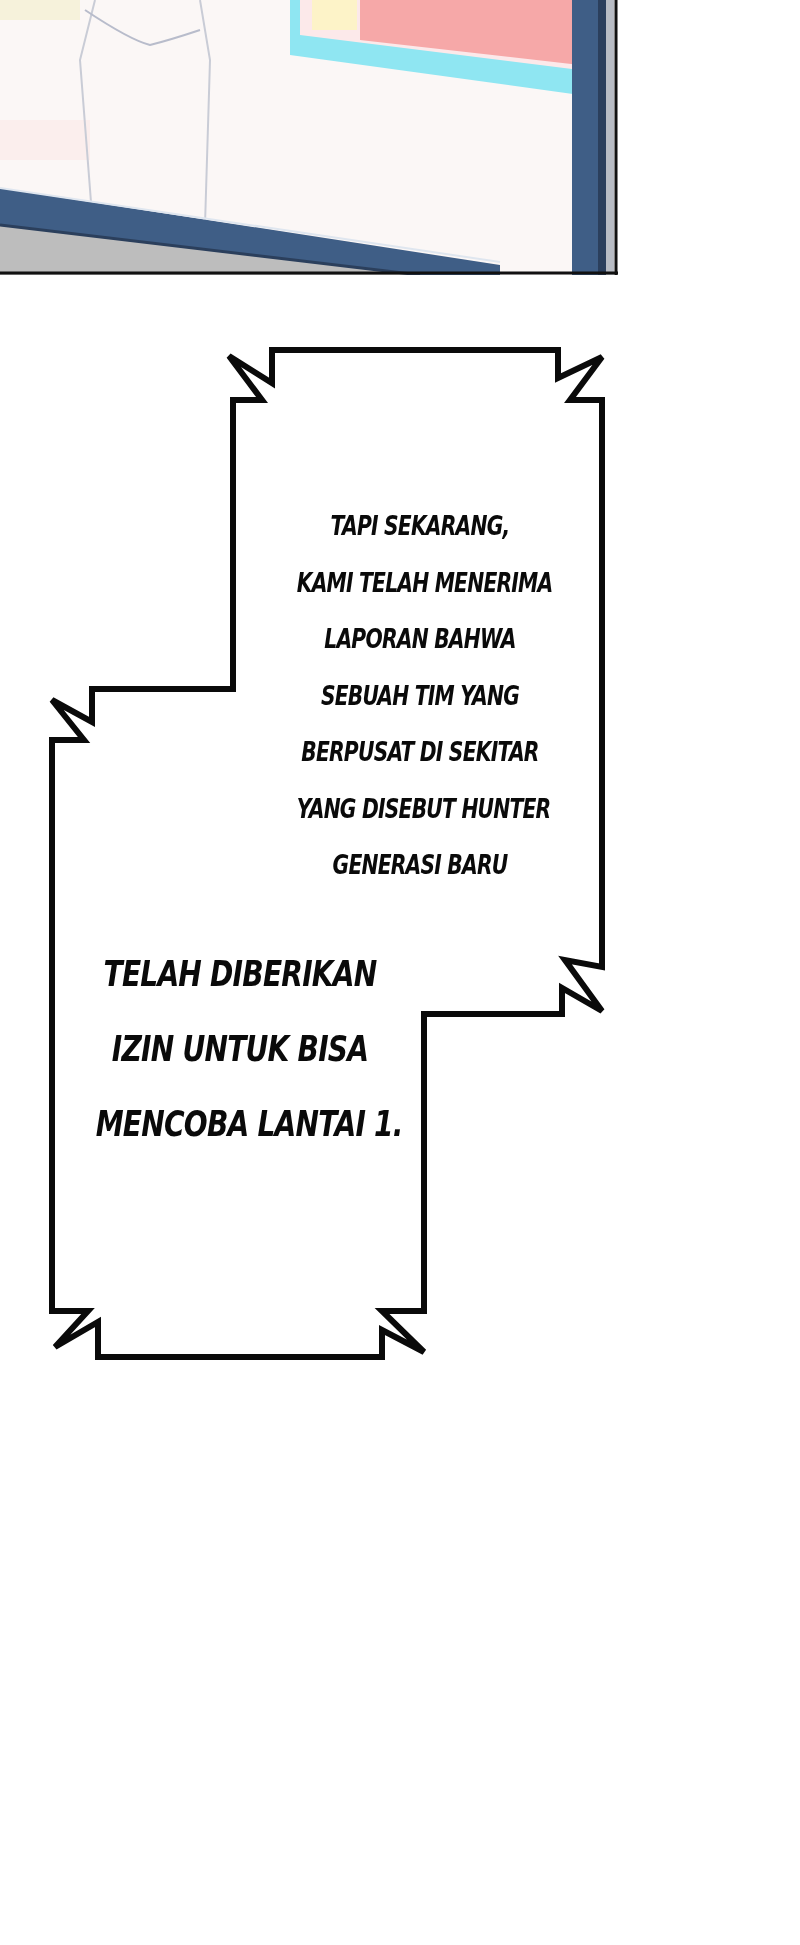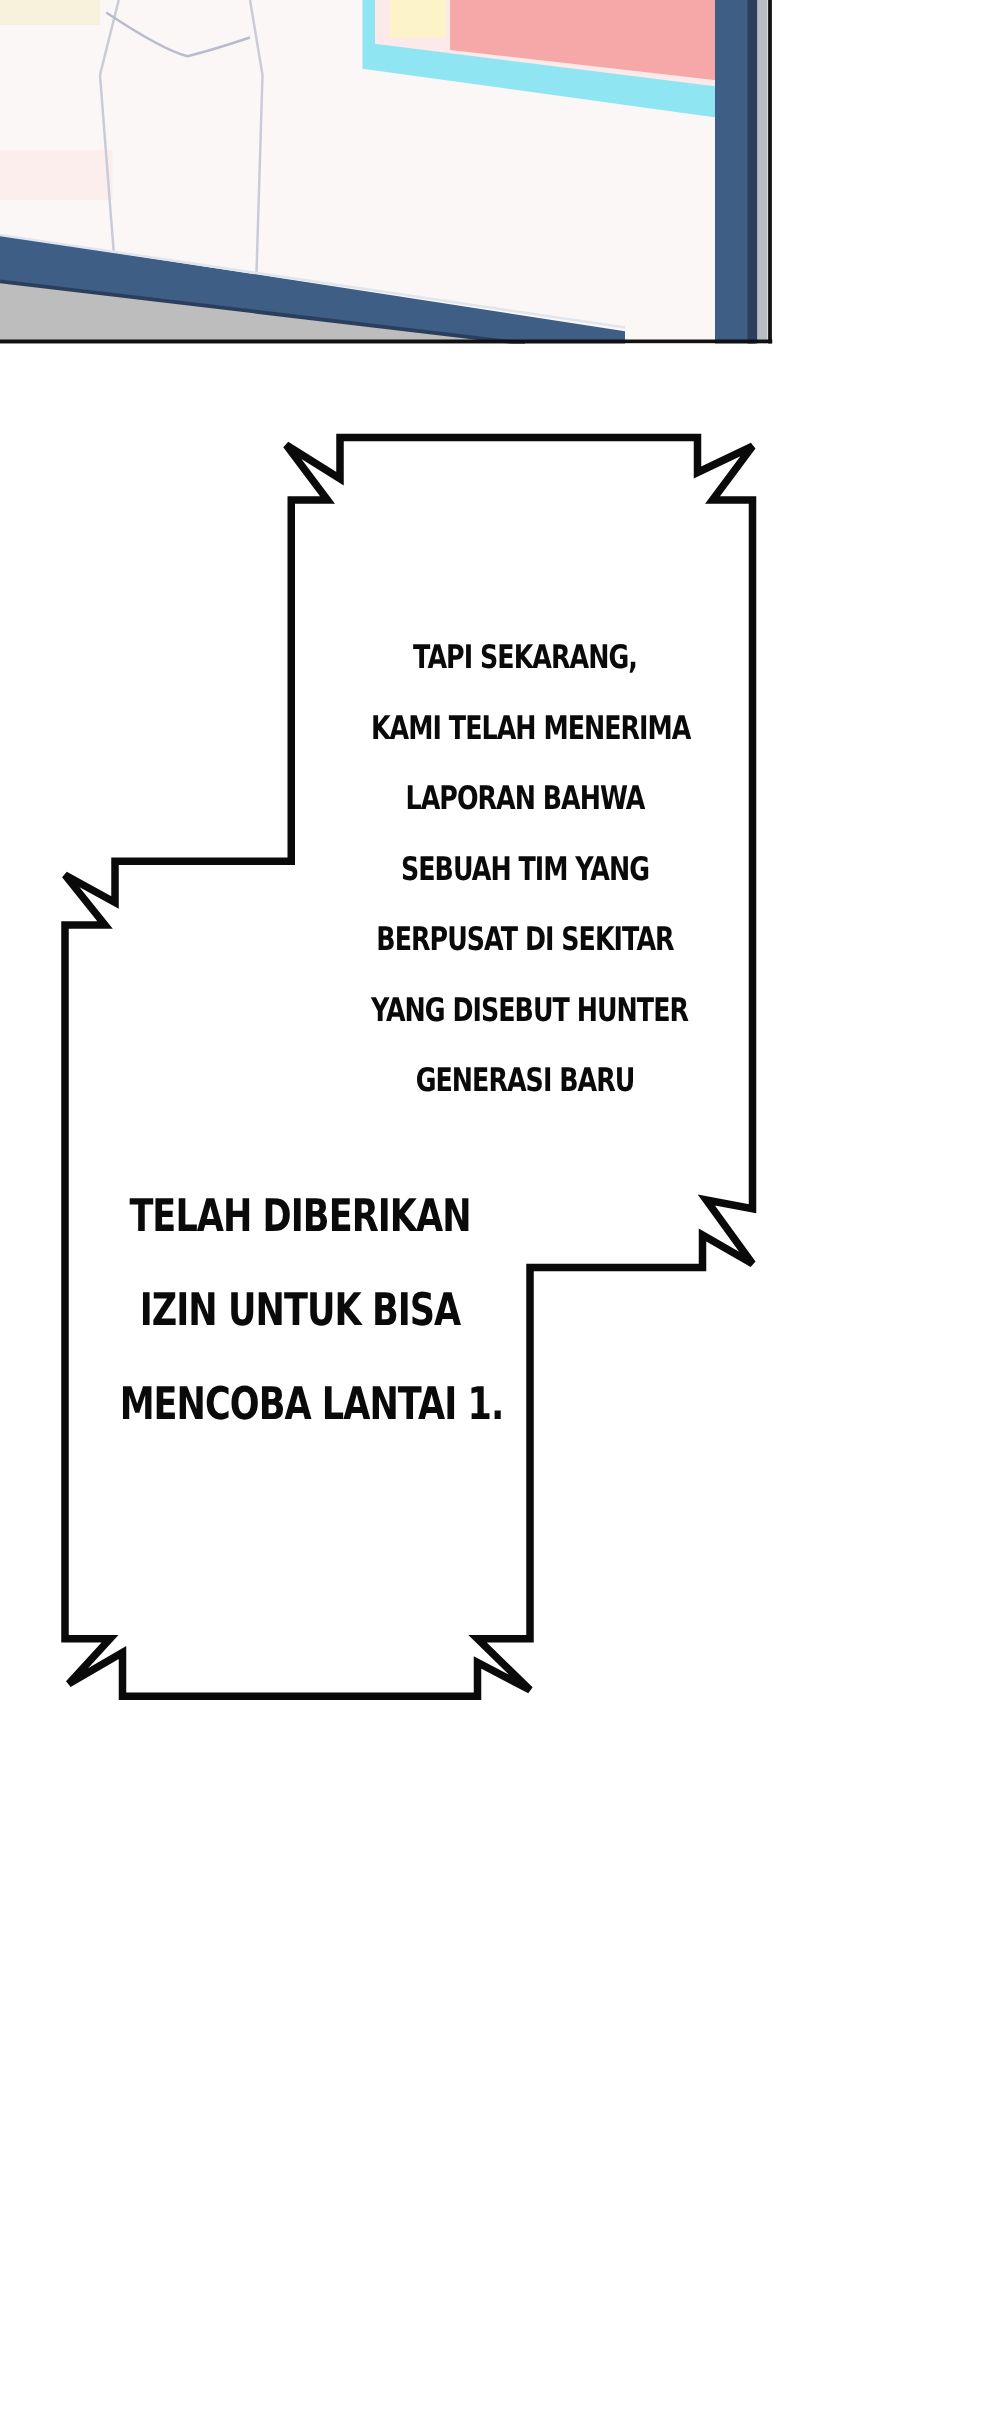--- a/index.html
+++ b/index.html
@@ -1,20 +1,20 @@
 <!DOCTYPE html>
 <html><head>
 <meta charset="utf-8">
 <style>
   html, body { margin: 0; padding: 0; background: #ffffff; }
   body { width: 800px; height: 1945px; position: relative; overflow: hidden;
          font-family: "Liberation Sans", sans-serif; }
   .panel { position: absolute; left: 0; top: 0; width: 618px; height: 275px; overflow: hidden; }
   .panel svg { display: block; }
-  .bubble { position: absolute; left: 0; top: 0; width: 800px; height: 1419px; }
+  .bubble { position: absolute; left: 0; top: 0; width: 800px; height: 1419px; font-style: italic; }
   .bubble-text {
     position: absolute; margin: 0; color: #0a0a0a; text-align: center;
     font-family: "DejaVu Sans", sans-serif; font-weight: bold;
     letter-spacing: -1px; transform-origin: center top;
   }
   .bubble-text .line { display: block; white-space: nowrap; }
   #text-upper { left: 262px; top: 498px; width: 316px; font-size: 26px; line-height: 56.5px;
                 transform: scaleX(0.78); }
   #text-lower { left: 55px; top: 936px; width: 370px; font-size: 36px; line-height: 75px;
                 transform: scaleX(0.78); }

